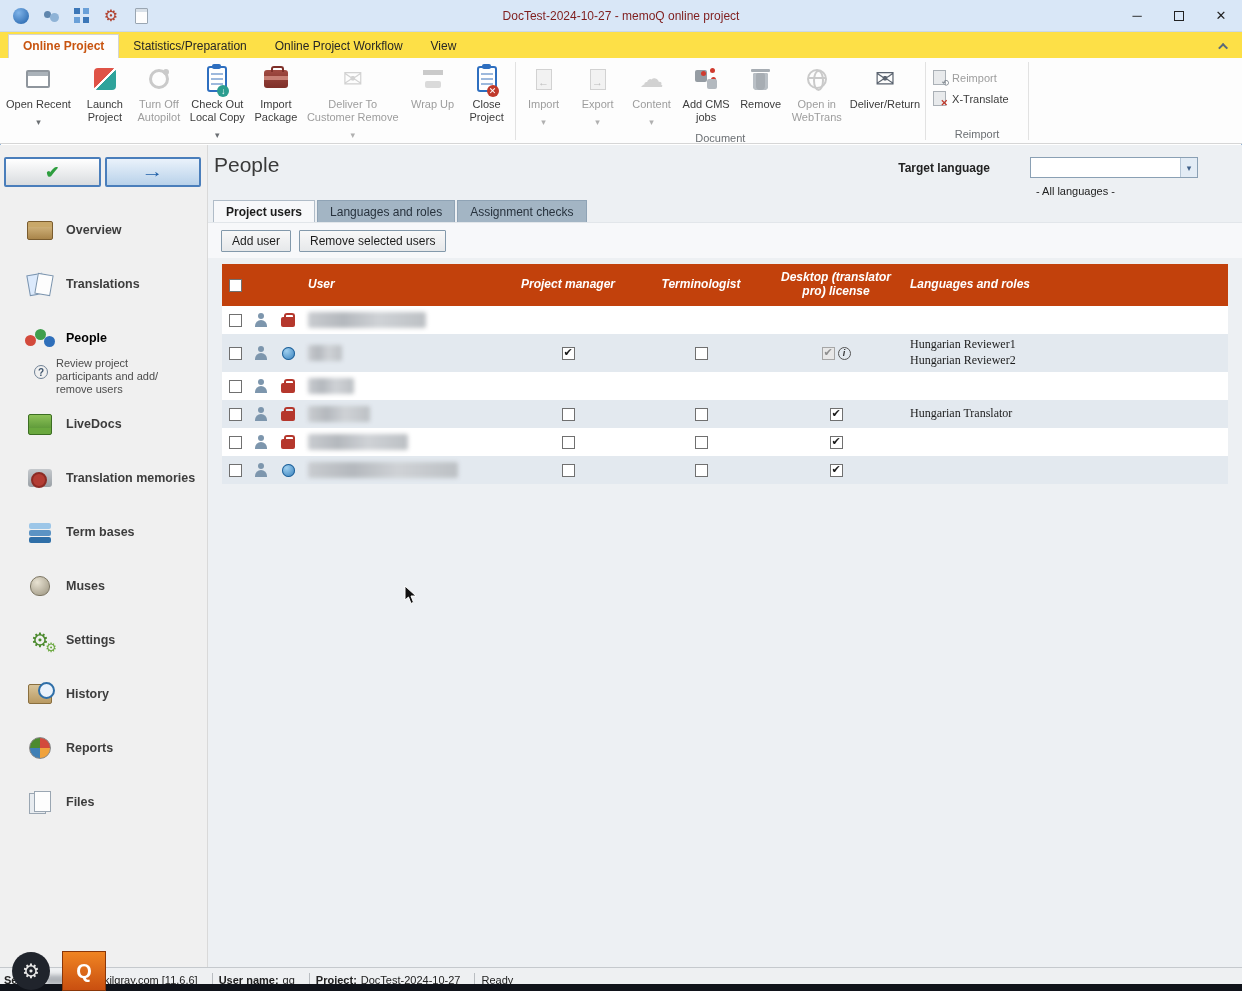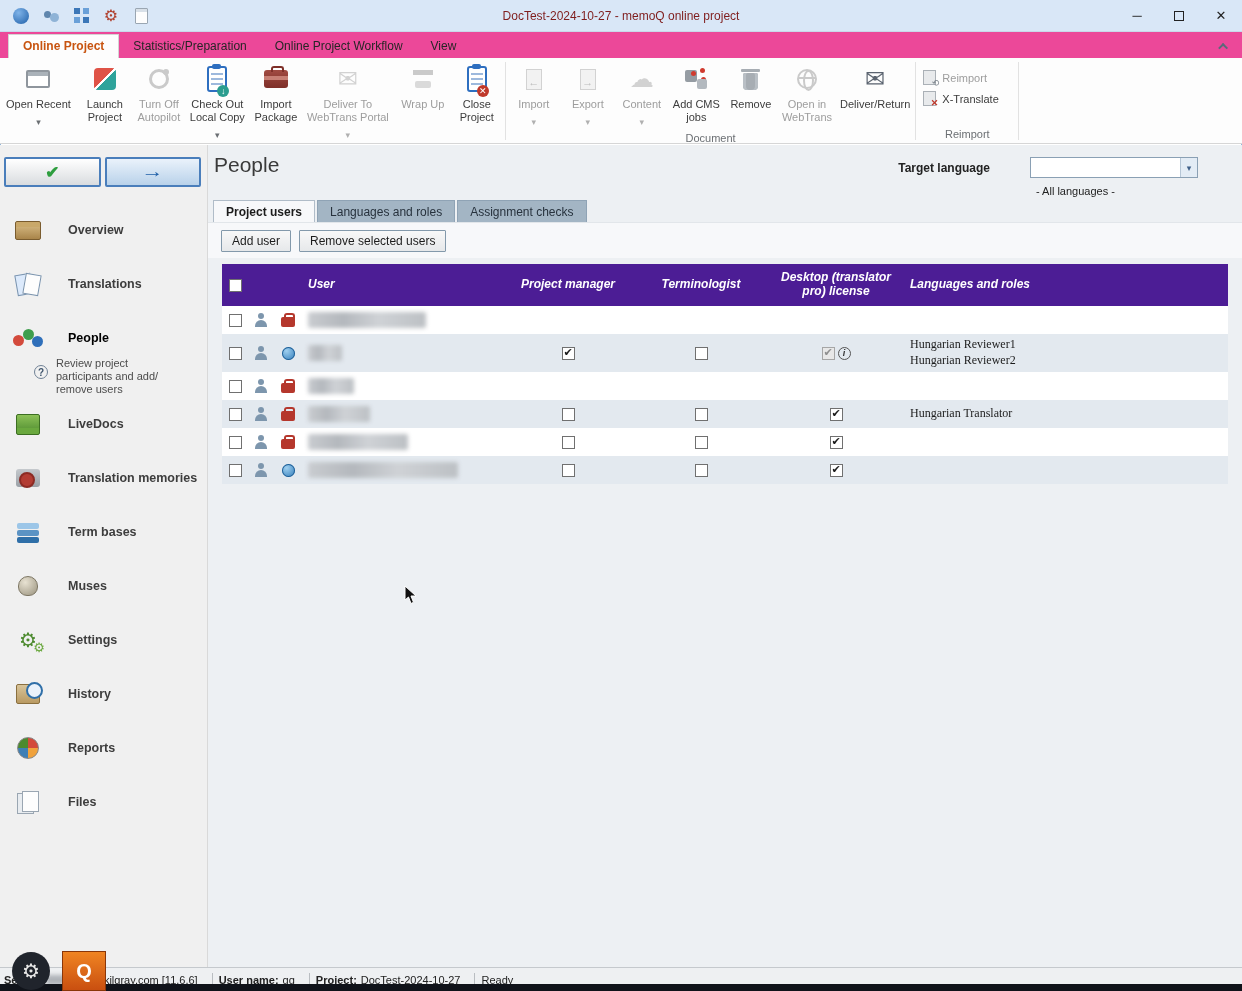--- a/index.html
+++ b/index.html
@@ -26,21 +26,21 @@
      linear-gradient(#6aa0d8,#6aa0d8) 0 9px/6px 6px no-repeat,
      linear-gradient(#3c77b8,#3c77b8) 9px 9px/6px 6px no-repeat;}
   .ic-gearred{color:#b0412f;font-size:16px;line-height:1;}
   .ic-note{width:13px;height:16px;background:#fdfdfd;border:1px solid #9aa6b2;border-radius:1px;box-shadow:inset 0 3px 0 #d8e0e8;}
   .tb-title { position:absolute; left:0; right:0; text-align:center; font-size:12px; color:#7f1d1d; }
   .tb-controls { margin-left:auto; display:flex; z-index:2; }
   .tb-btn { width:42px; height:30px; display:flex; align-items:center; justify-content:center; font-size:13px; color:#222; cursor:default; }
   .maxbox { width:10px; height:10px; border:1px solid #222; display:inline-block; }
 
   
-  .tabstrip { height:26px; background:#ec4899; display:flex; align-items:flex-end; padding-left:8px; position:relative; }
+  .tabstrip { height:26px; background:#fde047; display:flex; align-items:flex-end; padding-left:8px; position:relative; }
   .rtab { padding:4px 14px 5px; font-size:12px; color:#262626; cursor:default; }
   .rtab.active { background:#fdfdfd; color:#c85410; border:1px solid #d4d4d4; border-bottom:none; font-weight:bold; }
   .collapse-btn { position:absolute; right:10px; bottom:5px; width:16px; height:14px; display:flex; align-items:center; justify-content:center; }
   .chev-up { width:7px; height:7px; border-left:2px solid #5a6a7a; border-top:2px solid #5a6a7a; transform:rotate(45deg) translateY(2px); }
 
   
   .ribbon { height:86px; background:#fdfdfd; border-bottom:1px solid #d6d6d6; display:flex; padding:1px 2px 0; }
   .rgroup { display:flex; flex-direction:column; }
   .rgroup-buttons { display:flex; flex:1; align-items:flex-start; }
   .rgroup-label { text-align:center; font-size:11px; color:#6b6f73; padding:2px 0 3px; }
@@ -96,21 +96,21 @@
   .workarea { position:absolute; top:145px; bottom:24px; left:0; right:0; display:flex; }
 
   
   .sidebar { width:208px; background:#f0f0f0; border-right:1px solid #d9d9d9; }
   .quick { display:flex; gap:4px; padding:12px 6px 0 4px; height:58px; }
   .qbtn { flex:1; height:30px; border:2px solid #4a7ebb; border-radius:2px; display:flex; align-items:center; justify-content:center; cursor:default; }
   .qbtn.q1 { background:linear-gradient(#ffffff,#d9dcdf); }
   .qbtn.q2 { background:linear-gradient(#eaf2fb,#b9d2ea); }
   .qcheck { color:#2e9e3f; font-size:17px; font-weight:bold; }
   .qarrow { color:#2060a8; font-size:17px; font-weight:bold; transform:scaleX(1.3); }
-  .nav-item { height:54px; display:flex; align-items:center; gap:22px; padding-left:10px; cursor:default; }
+  .nav-item { height:54px; display:flex; align-items:center; gap:8px; padding-left:22px; cursor:default; }
   .nav-label { font-size:12.5px; font-weight:bold; color:#3d3d3d; }
   .nav-item.active .nav-label { color:#000; }
   .nav-desc { height:40px; display:flex; gap:8px; padding-left:34px; padding-right:28px; align-items:flex-start; margin-top:-8px; }
   .q-ic { min-width:14px; height:14px; border:1px solid #6f8195; border-radius:50%; color:#40566e; font-size:10px; font-weight:bold; display:flex; align-items:center; justify-content:center; margin-top:8px; }
   .desc-text { font-size:11px; color:#4c4c4c; line-height:1.2; }
 
   
   .sic { width:36px; height:30px; display:flex; align-items:center; justify-content:center; position:relative; }
   .si-overview{width:26px;height:19px;background:linear-gradient(#dcc08a,#a9854a);border:1px solid #7a5c2e;border-radius:2px;box-shadow:inset 0 5px 0 #c9a86a;}
   .si-trans{position:relative;width:28px;height:22px;}
@@ -157,21 +157,21 @@
   .tab.active { background:#f7f8fa; color:#1c1c1c; font-weight:bold; border-color:#b0bcc8; }
 
   .toolbar { height:36px; background:#f7f8fa; display:flex; align-items:center; gap:8px; padding-left:13px; border-top:1px solid #e2e6ea; }
   .btn { height:22px; padding:0 10px; font-size:12px; color:#1c1c1c; background:linear-gradient(#f8f8f8,#e6e8ea);
          border:1px solid #8399ab; border-radius:1px; cursor:default; font-family:inherit; }
   .hint { font-size:12px; color:#222; margin-left:4px; }
 
   
   .utable { margin:6px 14px 0 14px; width:1006px; }
   .trow, .thead { display:grid; grid-template-columns:26px 26px 28px 200px 132px 134px 136px 1fr; align-items:center; }
-  .thead { background:#4c1d95; color:#fff; min-height:42px; font-weight:bold; font-style:italic; font-size:12px; }
+  .thead { background:#c2410c; color:#fff; min-height:42px; font-weight:bold; font-style:italic; font-size:12px; }
   .thead .hc { display:flex; align-items:center; justify-content:center; text-align:center; line-height:1.15; }
   .thead .hl { justify-content:flex-start; padding-left:6px; }
   .trow { min-height:28px; background:#fff; font-size:12px; }
   .trow.shade { background:#e3e9ef; }
   .trow.tall { min-height:38px; }
   .cellc { display:flex; align-items:center; justify-content:center; gap:3px; }
   .celll { display:flex; align-items:center; padding-left:6px;font-family:Liberation Serif, serif; }
   .cb { width:13px; height:13px; background:#fff; border:1px solid #707070; display:inline-flex; align-items:center; justify-content:center; font-size:11px; line-height:1; color:#1c1c1c; cursor:default; }
   .cb.checked::after { content:"✔"; margin-top:-1px; }
   .cb.disabled { background:#e8e8e8; border-color:#a6a6a6; color:#8f8f8f; }
@@ -280,21 +280,21 @@
       <div class="rbtn">
         <span class="ricwrap">
             <span class="ic-pkg"></span>
           </span>
         <span class="rlabel">Import
 Package</span>
       </div>
       <div class="rbtn disabled">
         <span class="ricwrap glyph gray">✉</span>
         <span class="rlabel">Deliver To
-WebTrans Portal</span>
+Customer Remove</span>
         <span class="drop-caret"></span>
       </div>
       <div class="rsep"></div>
       <div class="rbtn disabled">
         <span class="ricwrap">
             <span class="ic-wrap"></span>
           </span>
         <span class="rlabel">Wrap Up</span>
       </div>
       <div class="rbtn">

